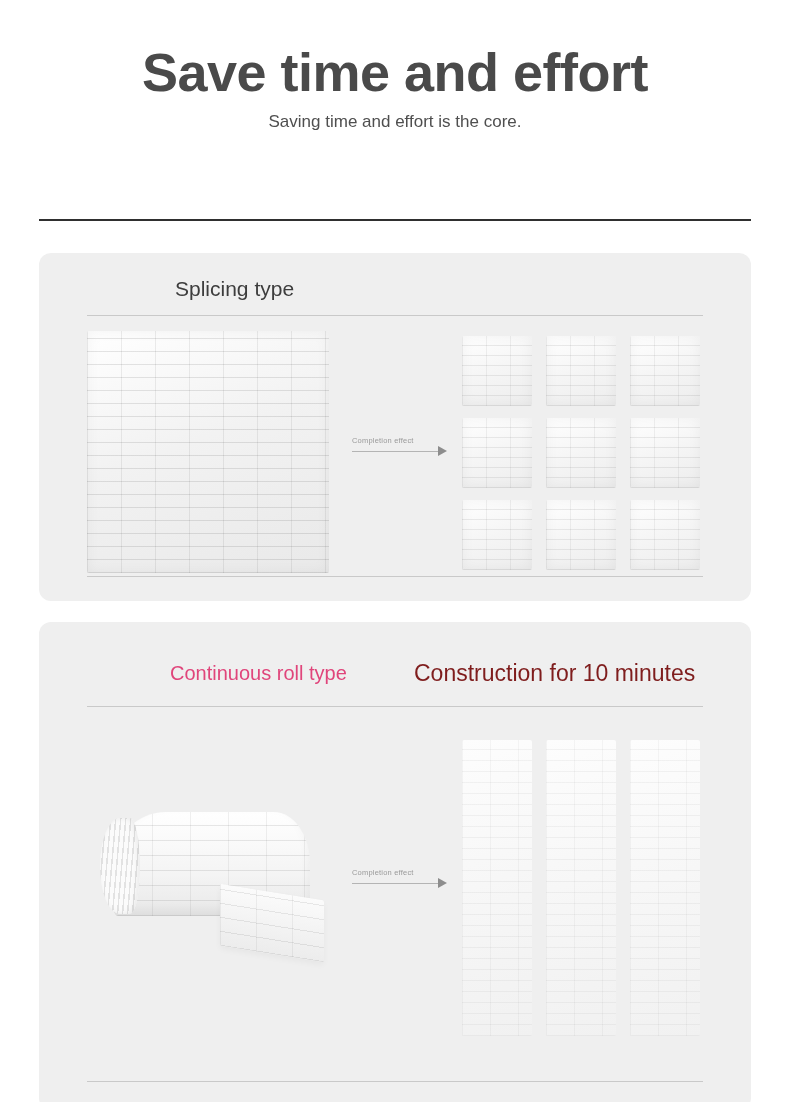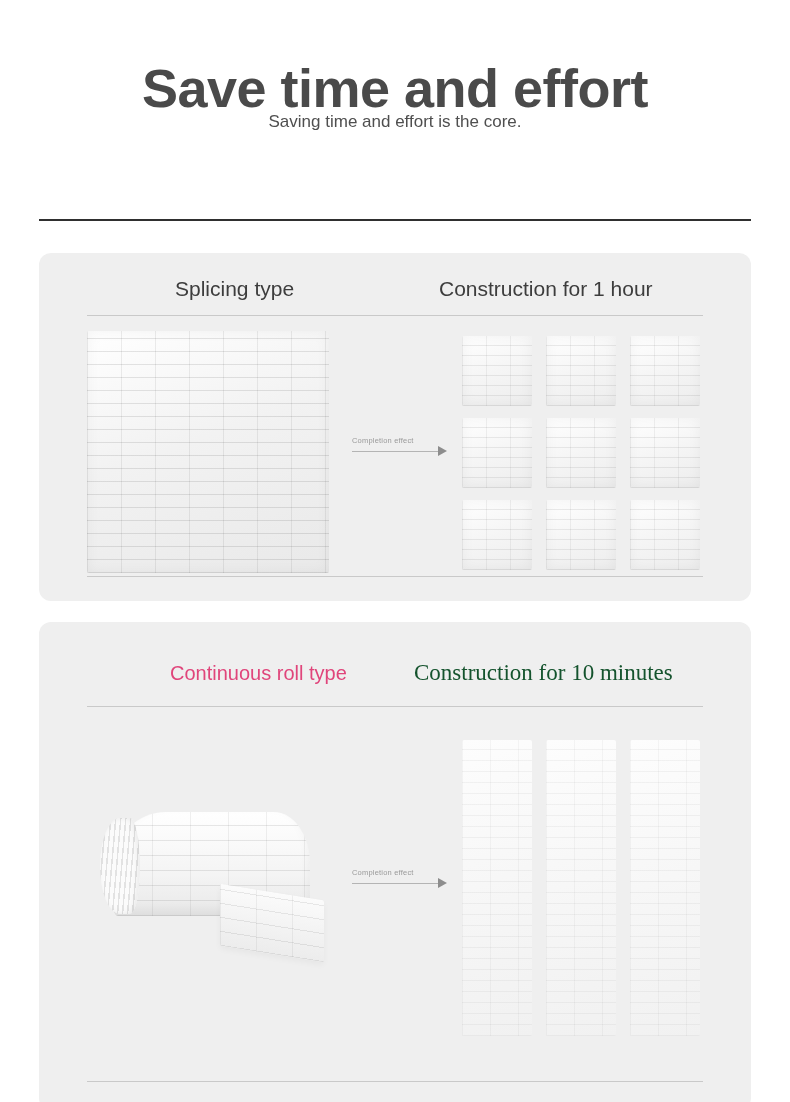--- a/index.html
+++ b/index.html
@@ -14,21 +14,21 @@
     width: 790px;
     height: 1102px;
     background: #ffffff;
     overflow: hidden;
   }
 
   
   .hero-title {
     position: absolute;
     left: 0;
-    top: 60px;
+    top: 44px;
     width: 790px;
     text-align: center;
     font-size: 54px;
     font-weight: bold;
     letter-spacing: -0.5px;
     color: #4a4a4a;
     line-height: 1.05;
   }
   .hero-sub {
     position: absolute;
@@ -69,21 +69,21 @@
     position: absolute;
     font-size: 21px;
     color: #3d3d3d;
     white-space: nowrap;
   }
   .head-label.left  { left: 120px; top: 24px; margin-left: 16px; }
   .head-label.right { left: 400px; top: 24px; }
 
   #card-roll .head-label { font-size: 20px; }
   #card-roll .head-label.left  { left: 115px; top: 40px; color: #e0457b; }
-  #card-roll .head-label.right { left: 375px; top: 38px; color: #14532d; font-size: 23px; font-family: Liberation Serif, serif; }
+  #card-roll .head-label.right { left: 375px; top: 38px; color: #7f1d1d; font-size: 23px; }
 
   .head-rule {
     position: absolute;
     height: 0;
     border-top: 1px solid #c9c9c9;
   }
   #card-splice .head-rule { left: 48px; top: 62px; width: 616px; }
   #card-roll   .head-rule { left: 48px; top: 84px; width: 616px; }
 
   .bottom-rule {
@@ -266,21 +266,20 @@
 
 <div class="page">
 
   <div class="hero-title">Save time and effort</div>
   <div class="hero-sub">Saving time and effort is the core.</div>
   <div class="divider"></div>
 
   <div class="card" id="card-splice">
     <div class="card-heads">
       <div class="head-label left">Splicing type</div>
-      <div class="head-label right">Construction for 1 hour</div>
     </div>
     <div class="head-rule"></div>
     <div class="bottom-rule"></div>
   </div>
 
   <div class="brick" id="sheet-single"></div>
 
   <div id="wall-grid-splice">
     <div class="brick fine panel"></div>
     <div class="brick fine panel"></div>

